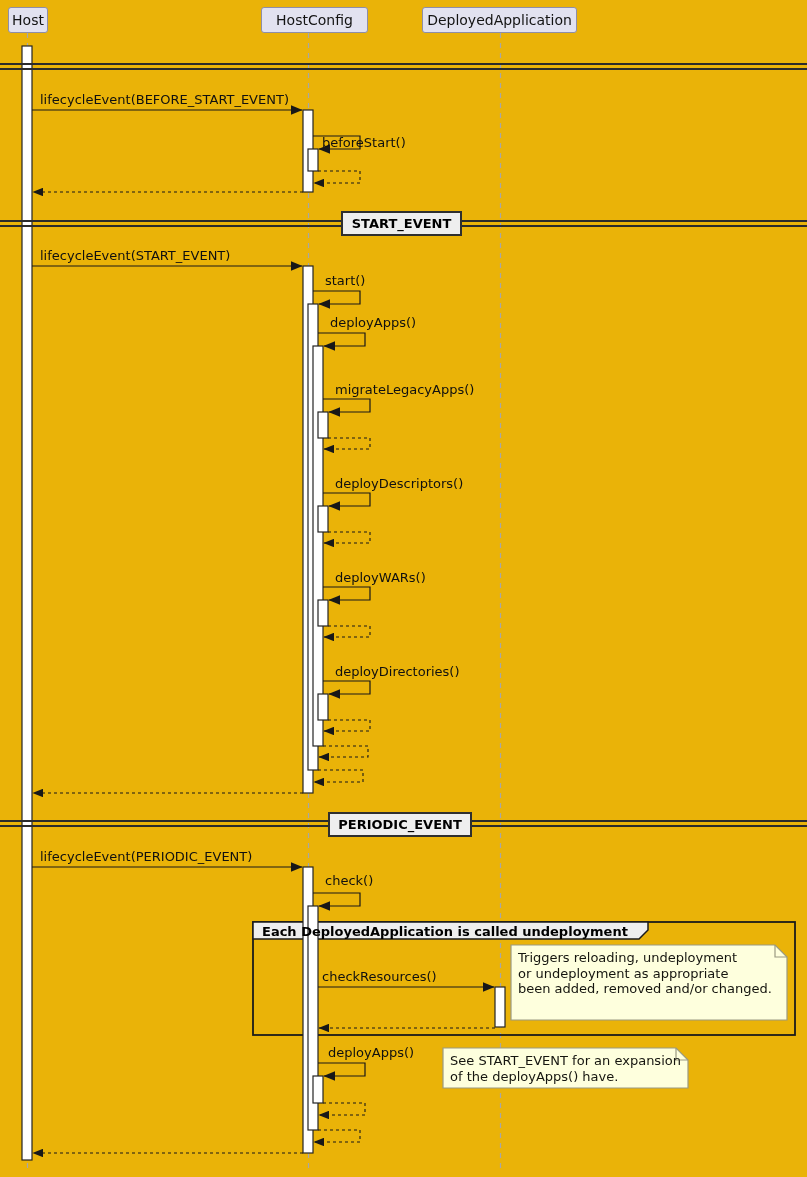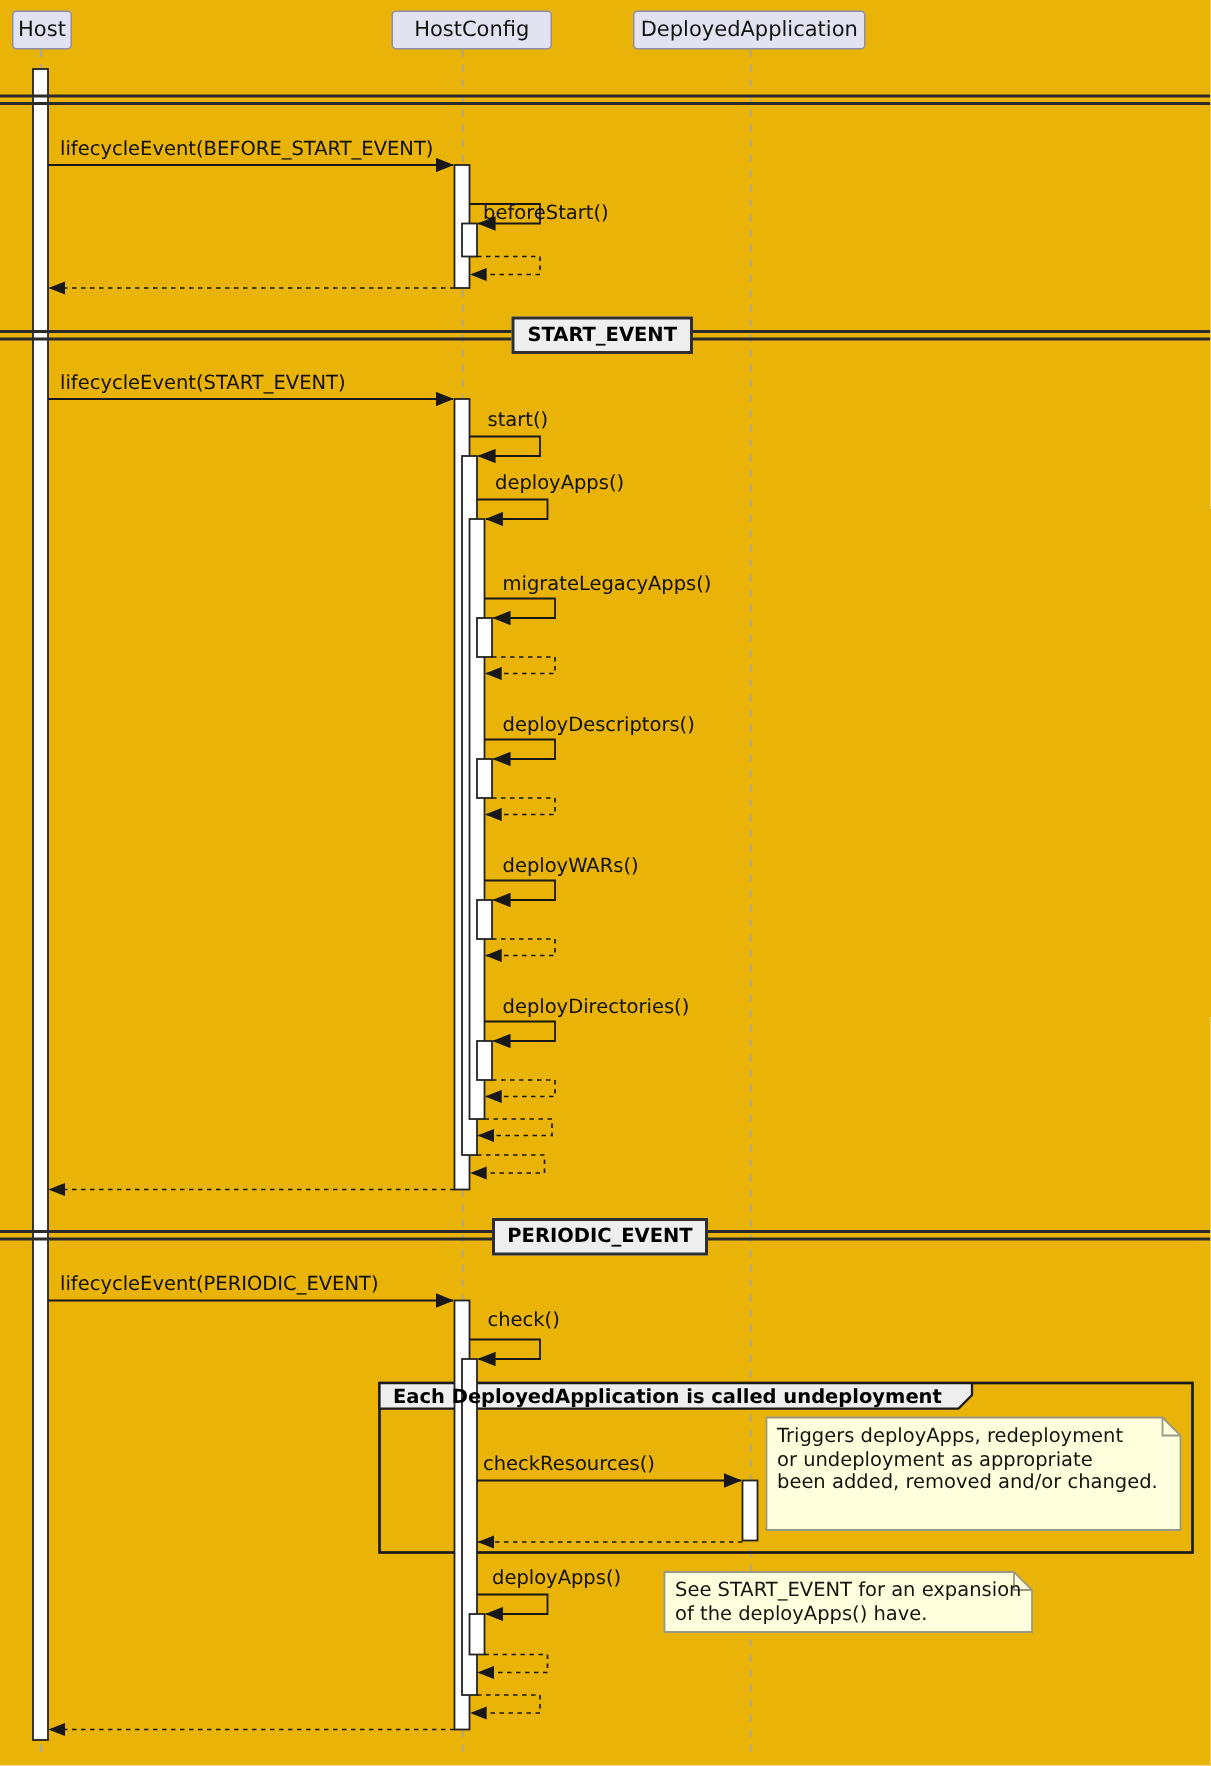--- a/index.html
+++ b/index.html
@@ -137,21 +137,21 @@
   <div class="lbl" style="left:335px;top:383px;">migrateLegacyApps()</div>
   <div class="lbl" style="left:335px;top:477px;">deployDescriptors()</div>
   <div class="lbl" style="left:335px;top:571px;">deployWARs()</div>
   <div class="lbl" style="left:335px;top:665px;">deployDirectories()</div>
   <div class="lbl" style="left:40px;top:850px;">lifecycleEvent(PERIODIC_EVENT)</div>
   <div class="lbl" style="left:325px;top:874px;">check()</div>
   <div class="lbl" style="left:322px;top:970px;text-align:right;">checkResources()</div>
   <div class="lbl" style="left:328px;top:1046px;">deployApps()</div>
 
   <div class="note-text" style="left:518px;top:950px;width:264px;">
-    <div>Triggers deployApps, redeployment</div>
+    <div>Triggers reloading, undeployment</div>
     <div>or undeployment as appropriate</div>
     <div>been added, removed and/or changed.</div>
   </div>
   <div class="note-text" style="left:450px;top:1053px;width:232px;">
     <div>See START_EVENT for an expansion</div>
     <div>of the deployApps() have.</div>
   </div>
 
 </div>
 

